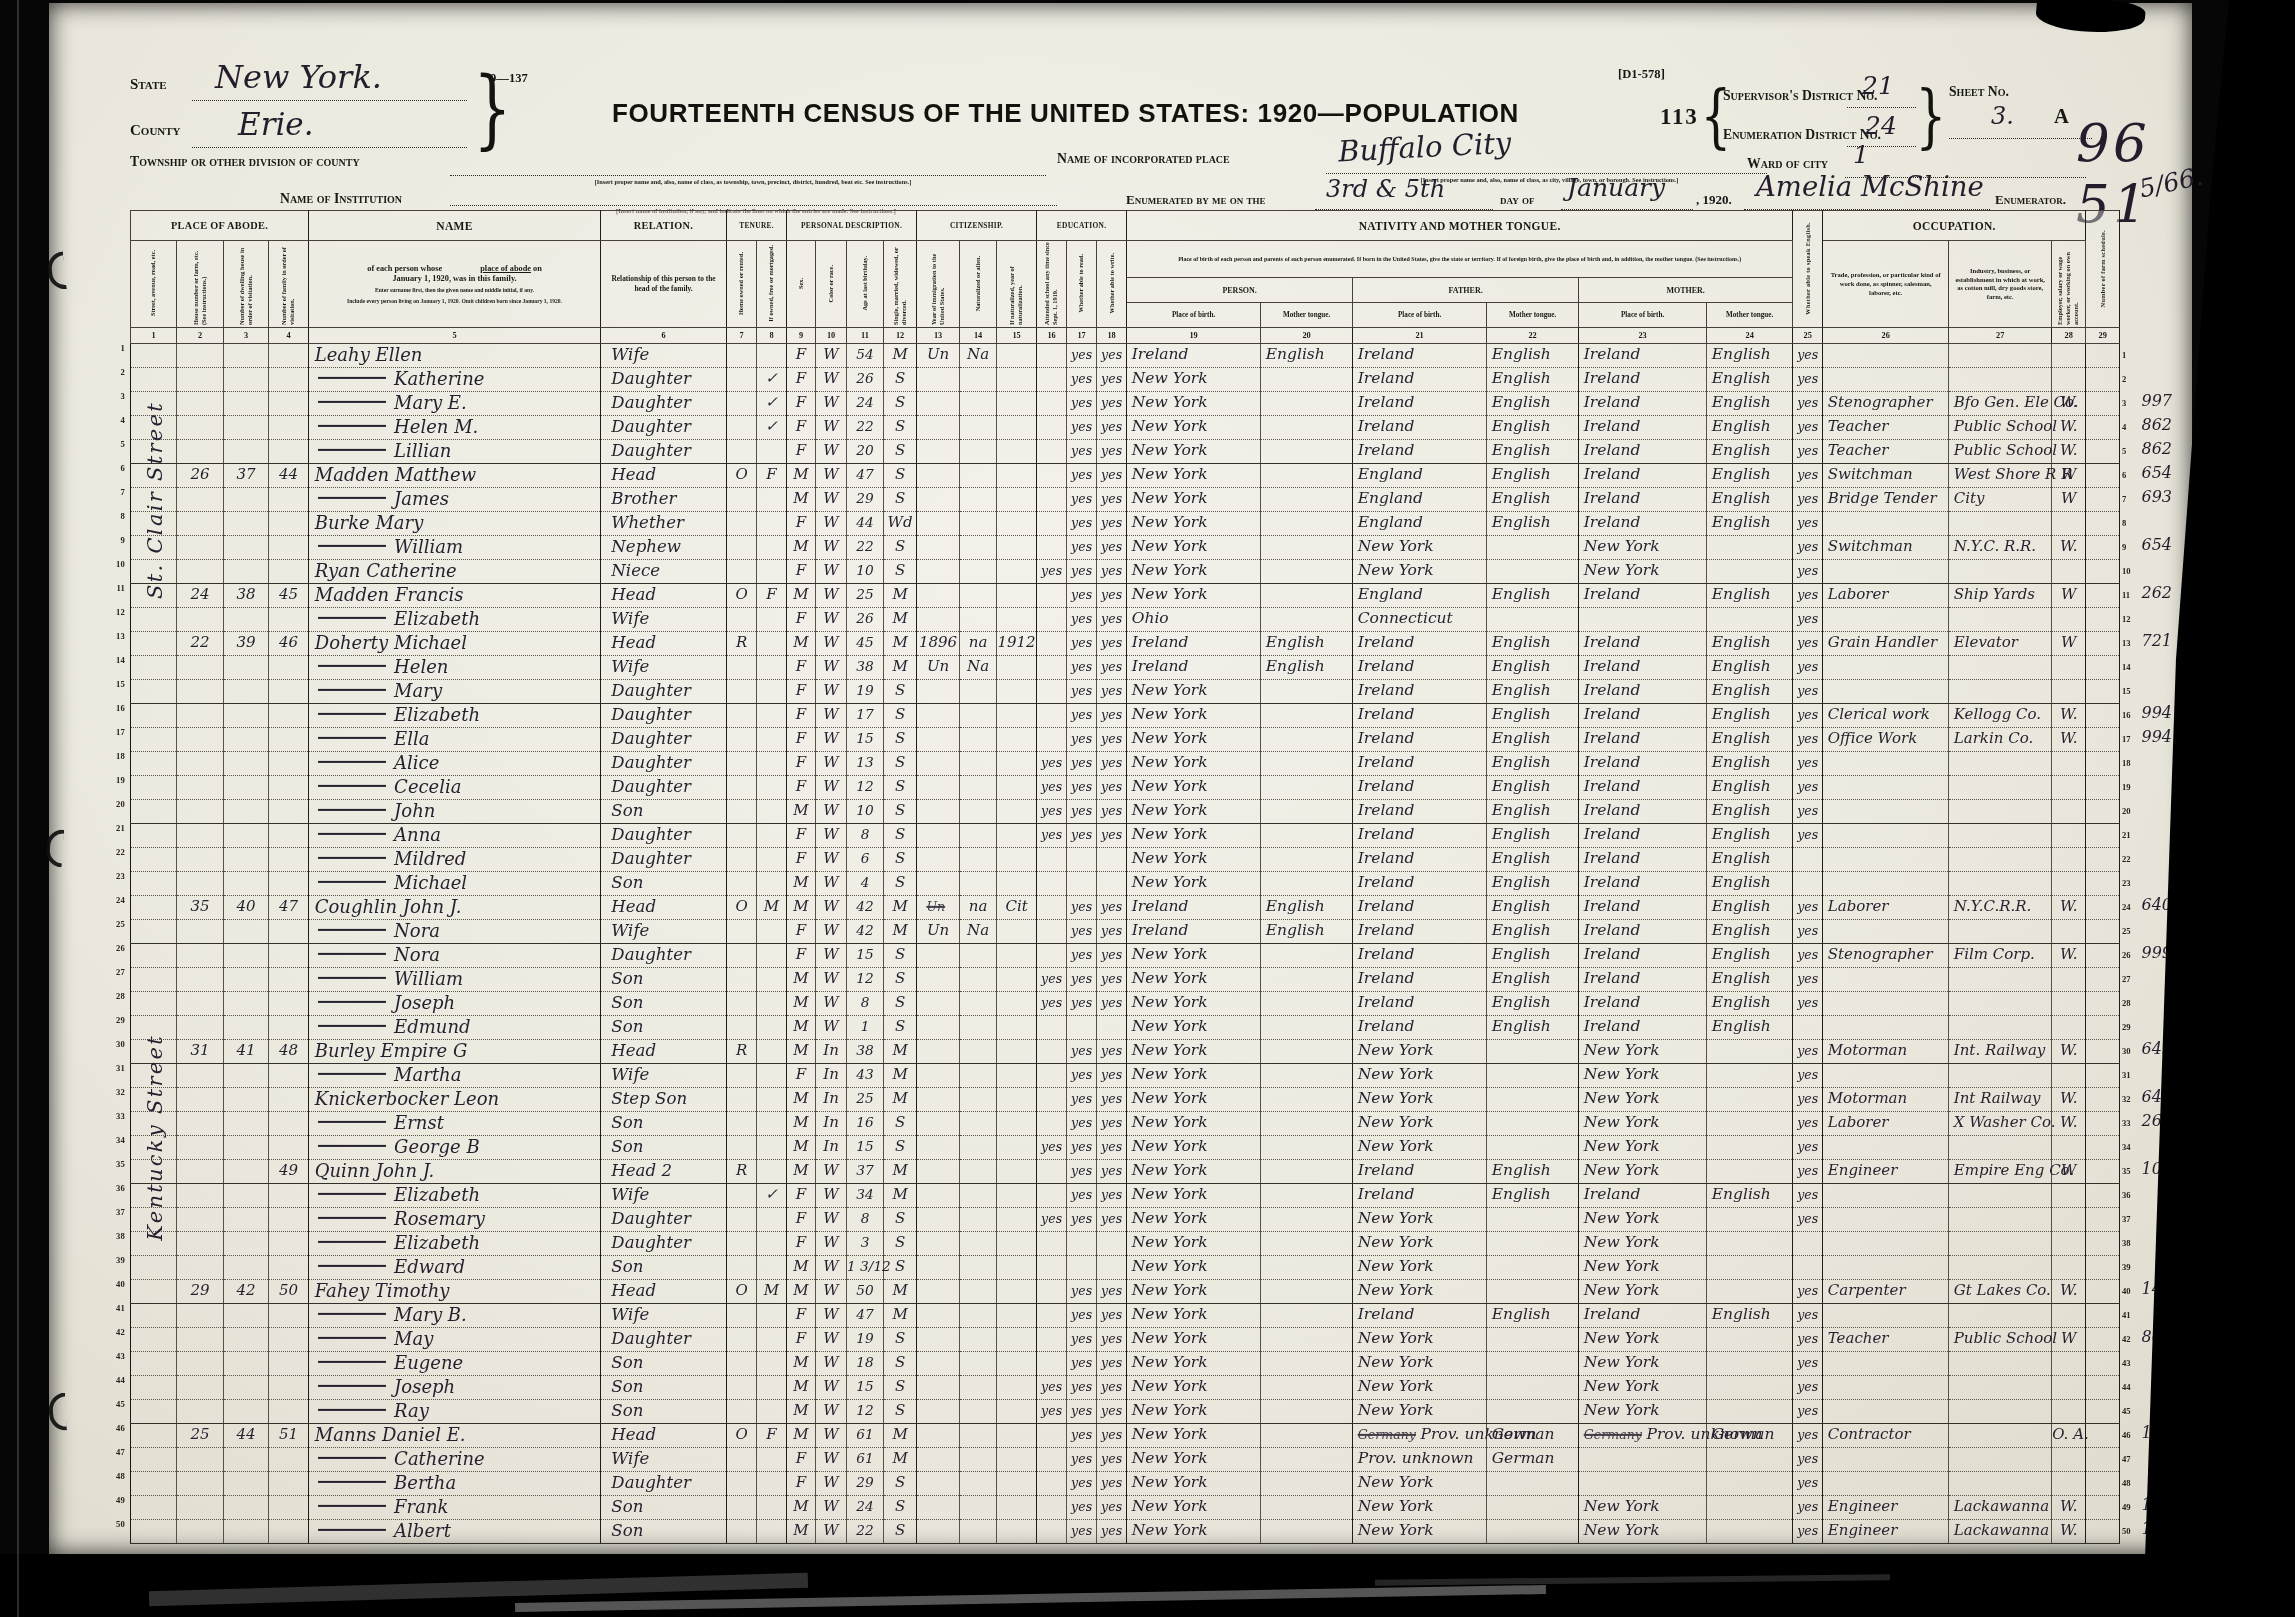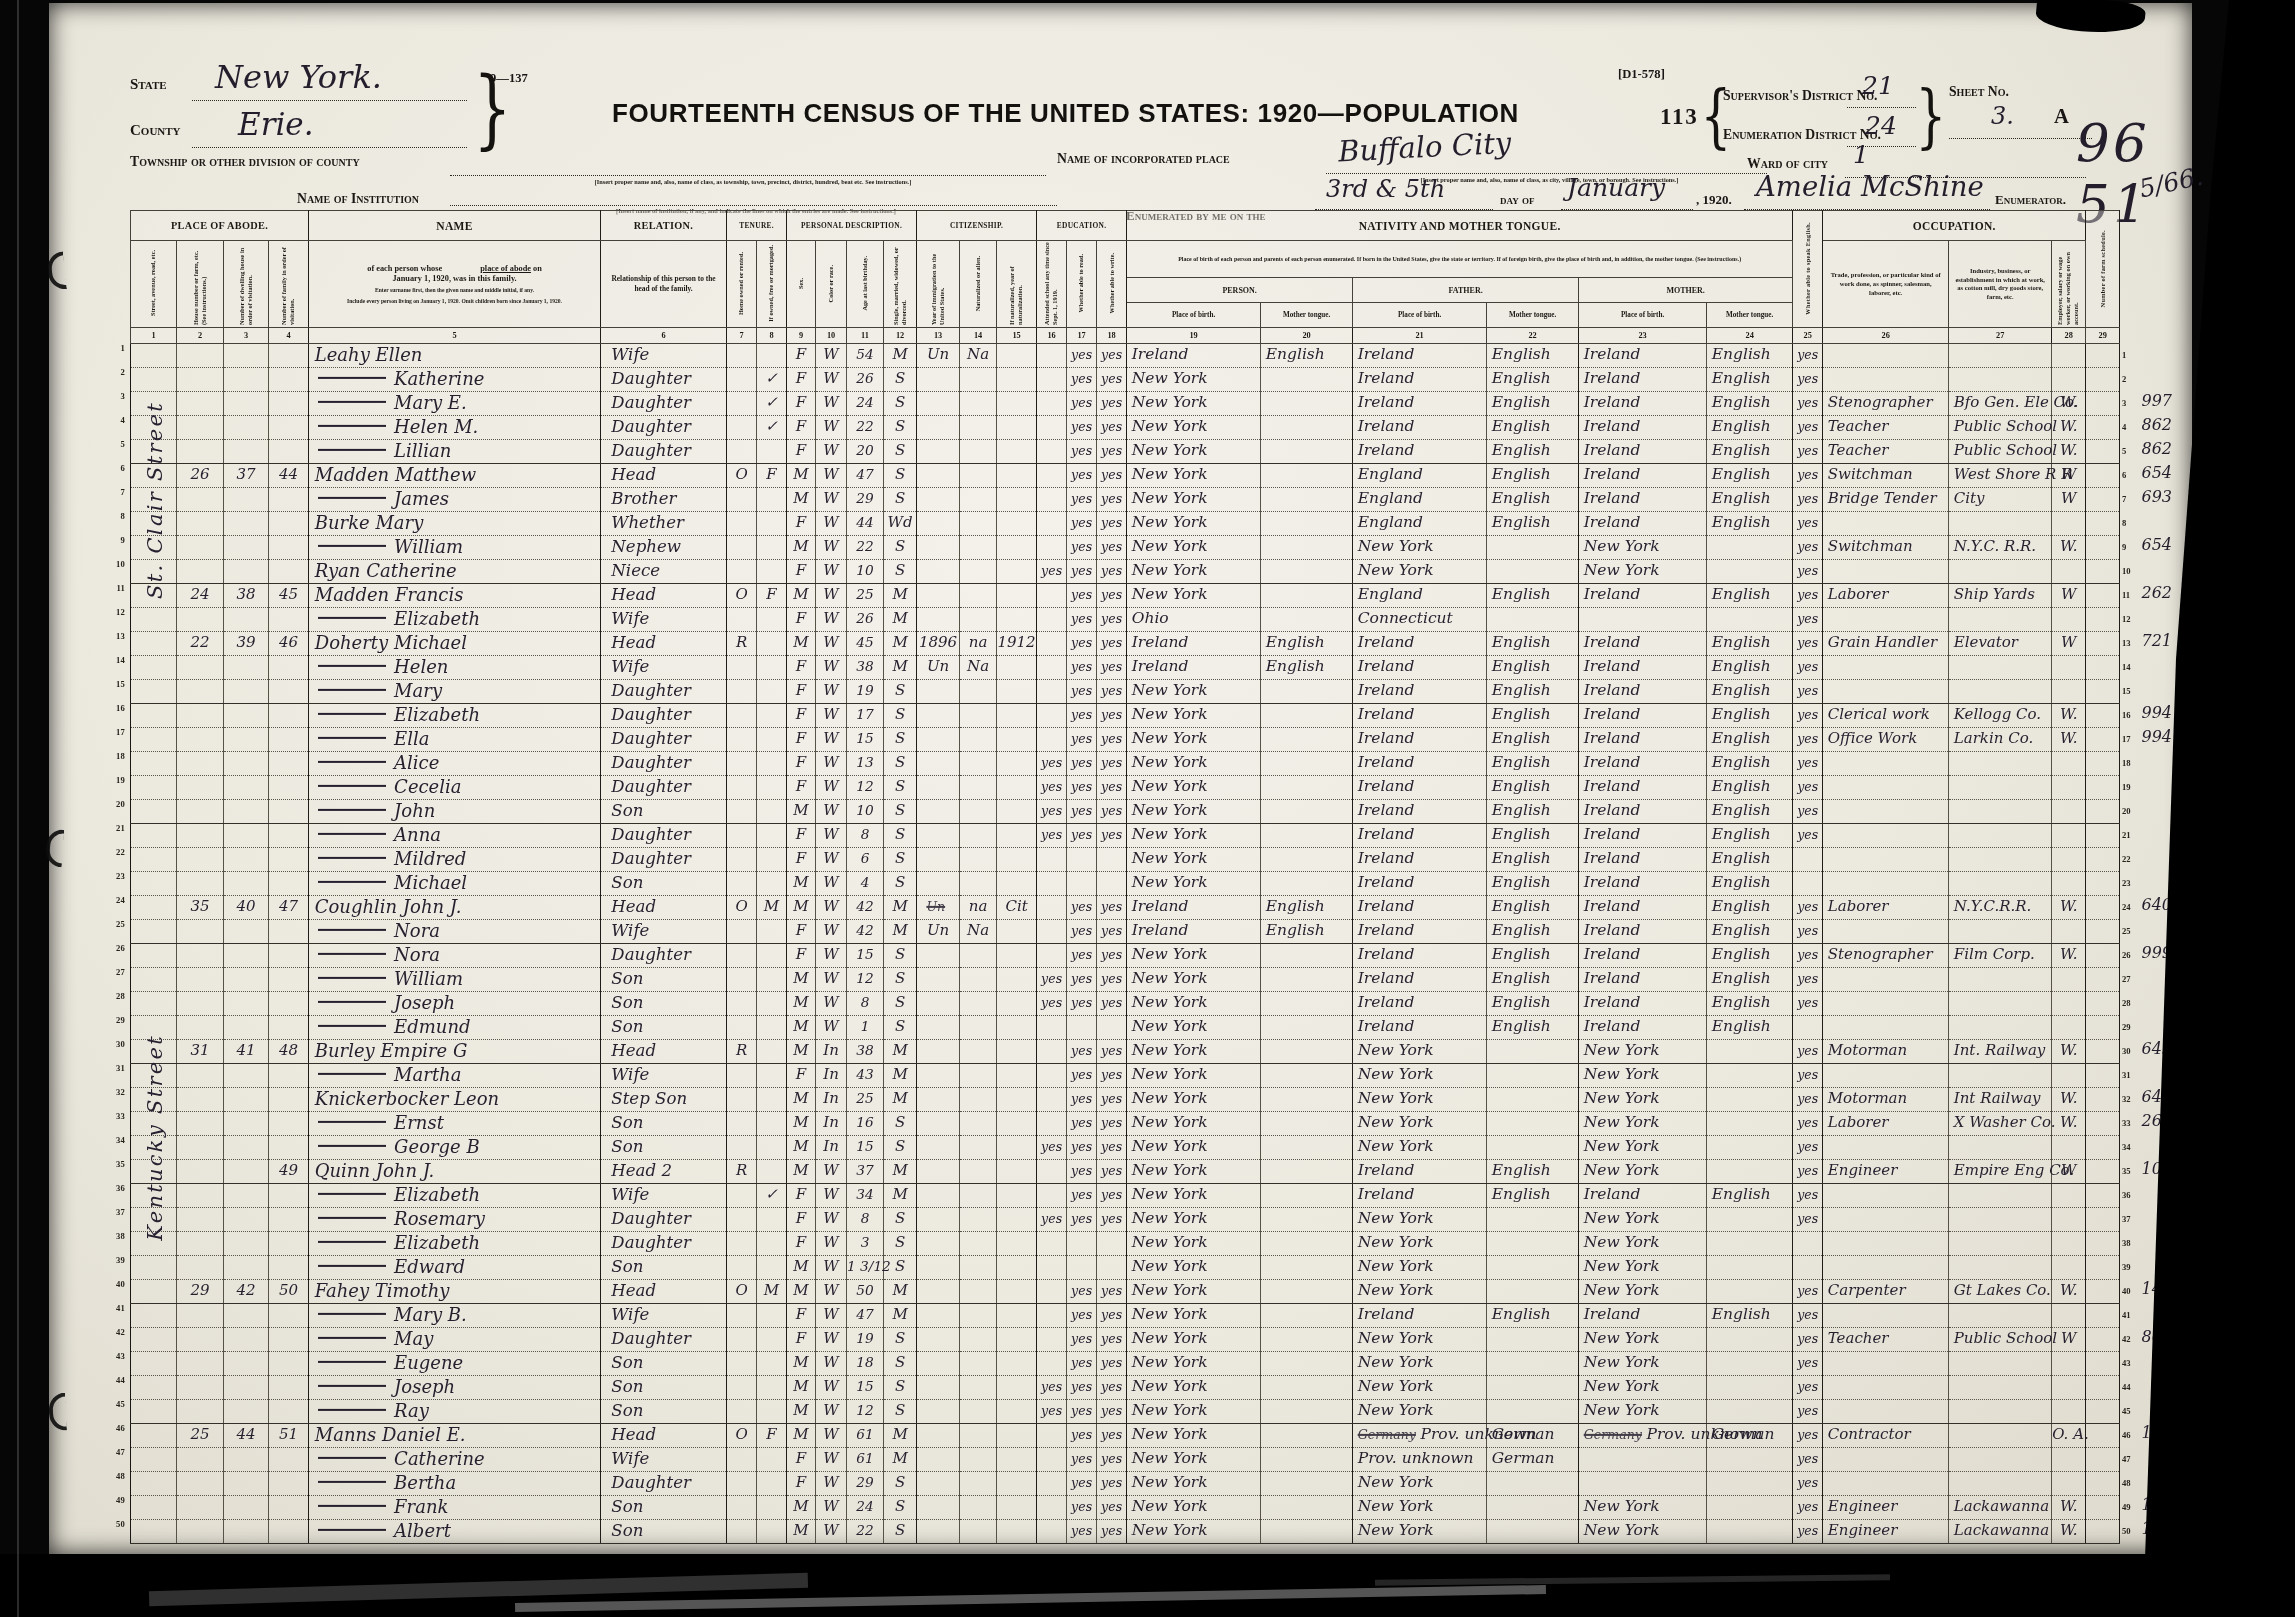--- a/index.html
+++ b/index.html
@@ -117,25 +117,25 @@
   <div class="abs ser" style="left:2005px;top:102px;font-weight:bold;font-size:20.6px;">A</div>
   <div class="dline" style="left:1900px;top:135px;width:143px;"></div>
 
   <div class="abs sc" style="left:1698px;top:153px;font-size:13.7px;">Ward of city</div>
   <div class="abs hwrit" style="left:1804px;top:137px;font-size:25px;">1</div>
   <div class="dline" style="left:1796px;top:174px;width:241px;"></div>
 
   <div class="abs hwrit" style="left:2027px;top:109px;font-size:53px;letter-spacing:3.4px;">96 51</div>
   <div class="abs hwrit" style="left:2090px;top:165px;font-size:25px;transform:rot;transform:rotate(-12deg);">5/66.</div>
 
-  <div class="abs sc" style="left:231px;top:188px;font-size:13.7px;margin-left:17px;">Name of Institution</div>
+  <div class="abs sc" style="left:231px;top:188px;font-size:13.7px;">Name of Institution</div>
   <div class="dline" style="left:401px;top:202px;width:607px;"></div>
   <div class="abs fine" style="left:412px;top:204px;width:590px;">[Insert name of institution, if any, and indicate the lines on which the entries are made.   See instructions.]</div>
 
-  <div class="abs sc" style="left:1077px;top:189px;font-size:13px;margin-top:16px;">Enumerated by me on the</div>
+  <div class="abs sc" style="left:1077px;top:189px;font-size:13px;">Enumerated by me on the</div>
   <div class="abs hwrit" style="left:1277px;top:172px;font-size:24px;">3rd &amp; 5th</div>
   <div class="dline" style="left:1266px;top:206px;width:178px;"></div>
   <div class="abs sc" style="left:1451px;top:189px;font-size:13px;">day of</div>
   <div class="abs hwrit" style="left:1518px;top:170px;font-size:25px;">January</div>
   <div class="dline" style="left:1512px;top:206px;width:132px;"></div>
   <div class="abs ser" style="left:1647px;top:189px;font-weight:bold;font-size:13px;">, 1920.</div>
   <div class="abs hwrit" style="left:1707px;top:167px;font-size:27.5px;">Amelia McShine</div>
   <div class="dline" style="left:1695px;top:206px;width:246px;"></div>
   <div class="abs sc" style="left:1946px;top:189px;font-size:13px;">Enumerator.</div>
 

